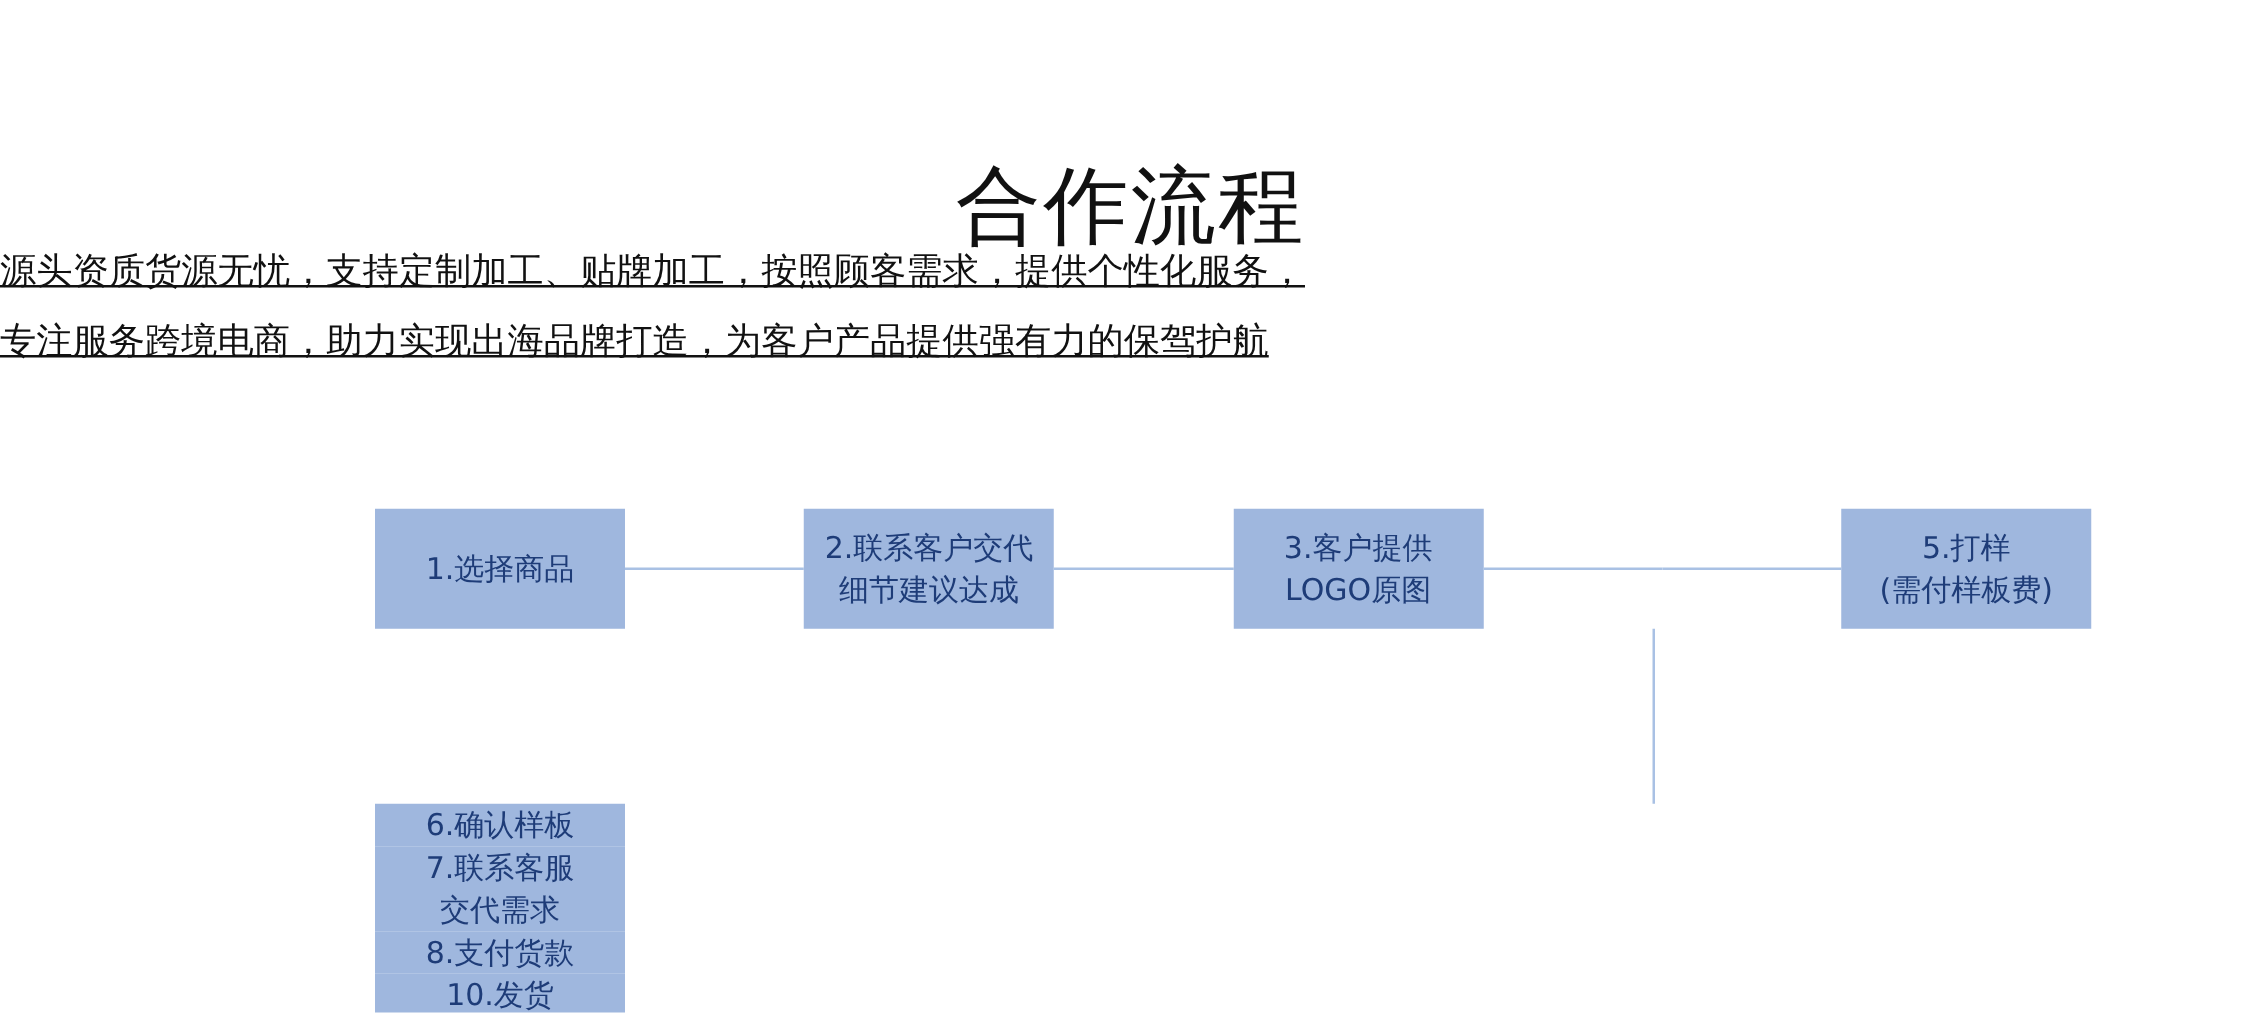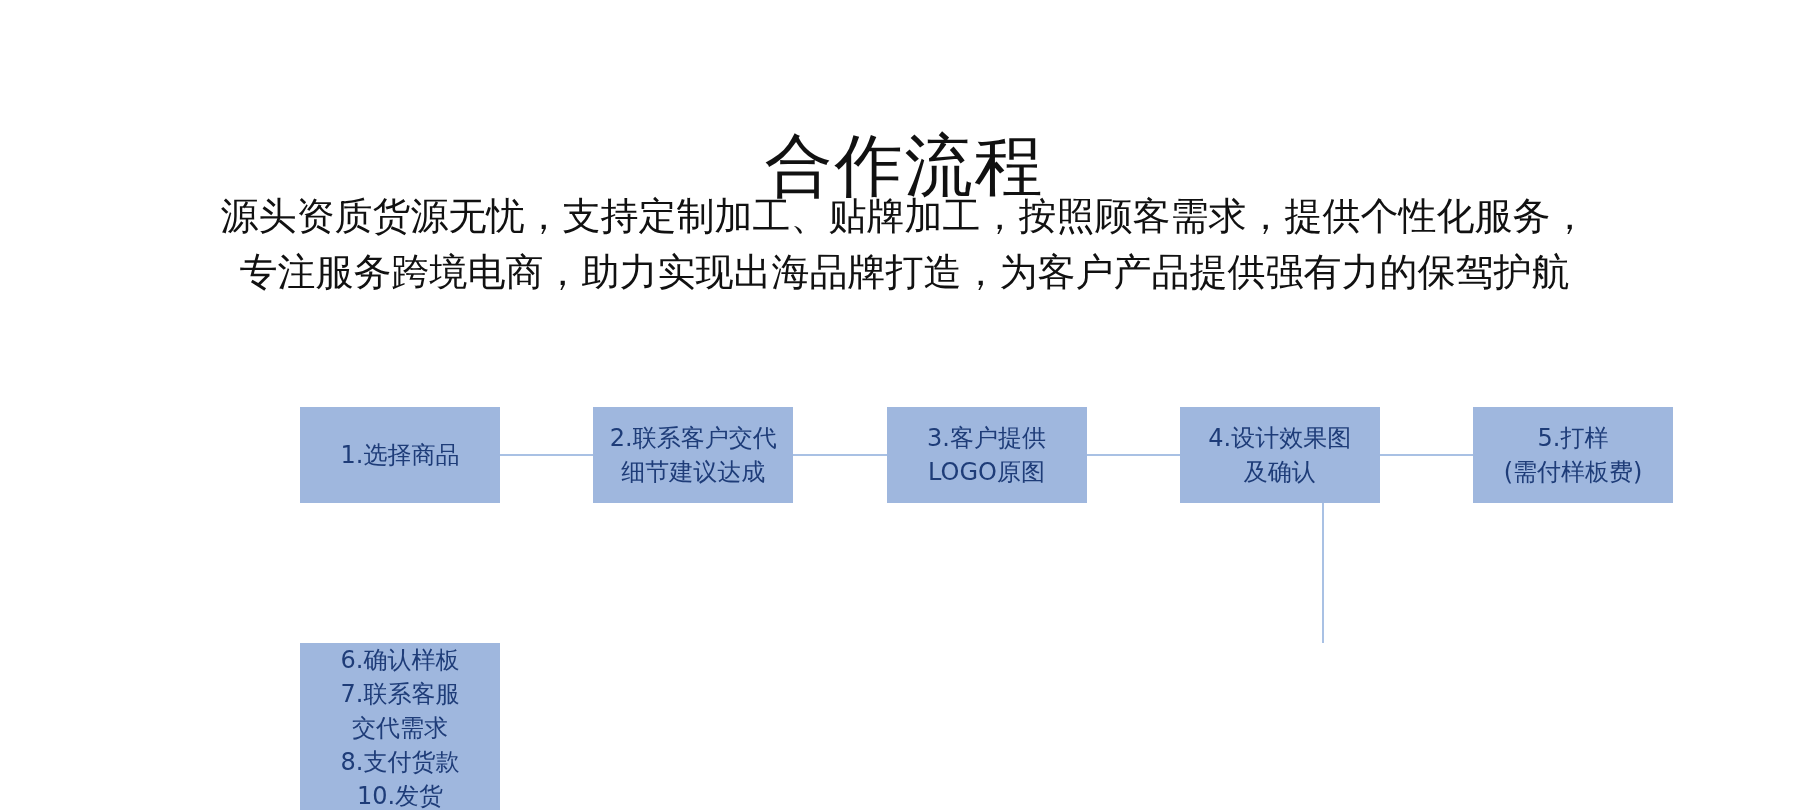--- a/index.html
+++ b/index.html
@@ -29,25 +29,26 @@
     font-size: 68px;
     line-height: 80px;
     font-weight: 500;
     letter-spacing: 2px;
     color: var(--title-color);
     margin-top: 44px;
   }
   .subtitle {
     position: absolute;
     top: 188px; left: 0; width: 100%;
-    text-align: center;
-    font-size: 38px;
+    text-align: left;
+    font-size: 29px;
     line-height: 56px;
     font-weight: 400;
     color: var(--subtitle-color);
+    text-decoration: underline;
   }
   .flow {
     position: absolute;
     top: 407px; left: 300px;
     width: 1200px; height: 331px;
   }
   .flow-row {
     display: flex;
     align-items: stretch;
     width: 1373px;
@@ -105,24 +106,20 @@
       <div class="step-box">
         <span class="step-label">2.联系客户交代
 细节建议达成</span>
       </div>
       <div class="h-connector"></div>
       <div class="step-box">
         <span class="step-label">3.客户提供
 LOGO原图</span>
       </div>
       <div class="h-connector"></div>
-      <div class="step-box">
-        <span class="step-label">4.设计效果图
-及确认</span>
-      </div>
       <div class="h-connector"></div>
       <div class="step-box">
         <span class="step-label">5.打样
 (需付样板费)</span>
       </div>
     </div>
 
     <div class="v-connector"></div>
 
     <div class="flow-row row-2">

